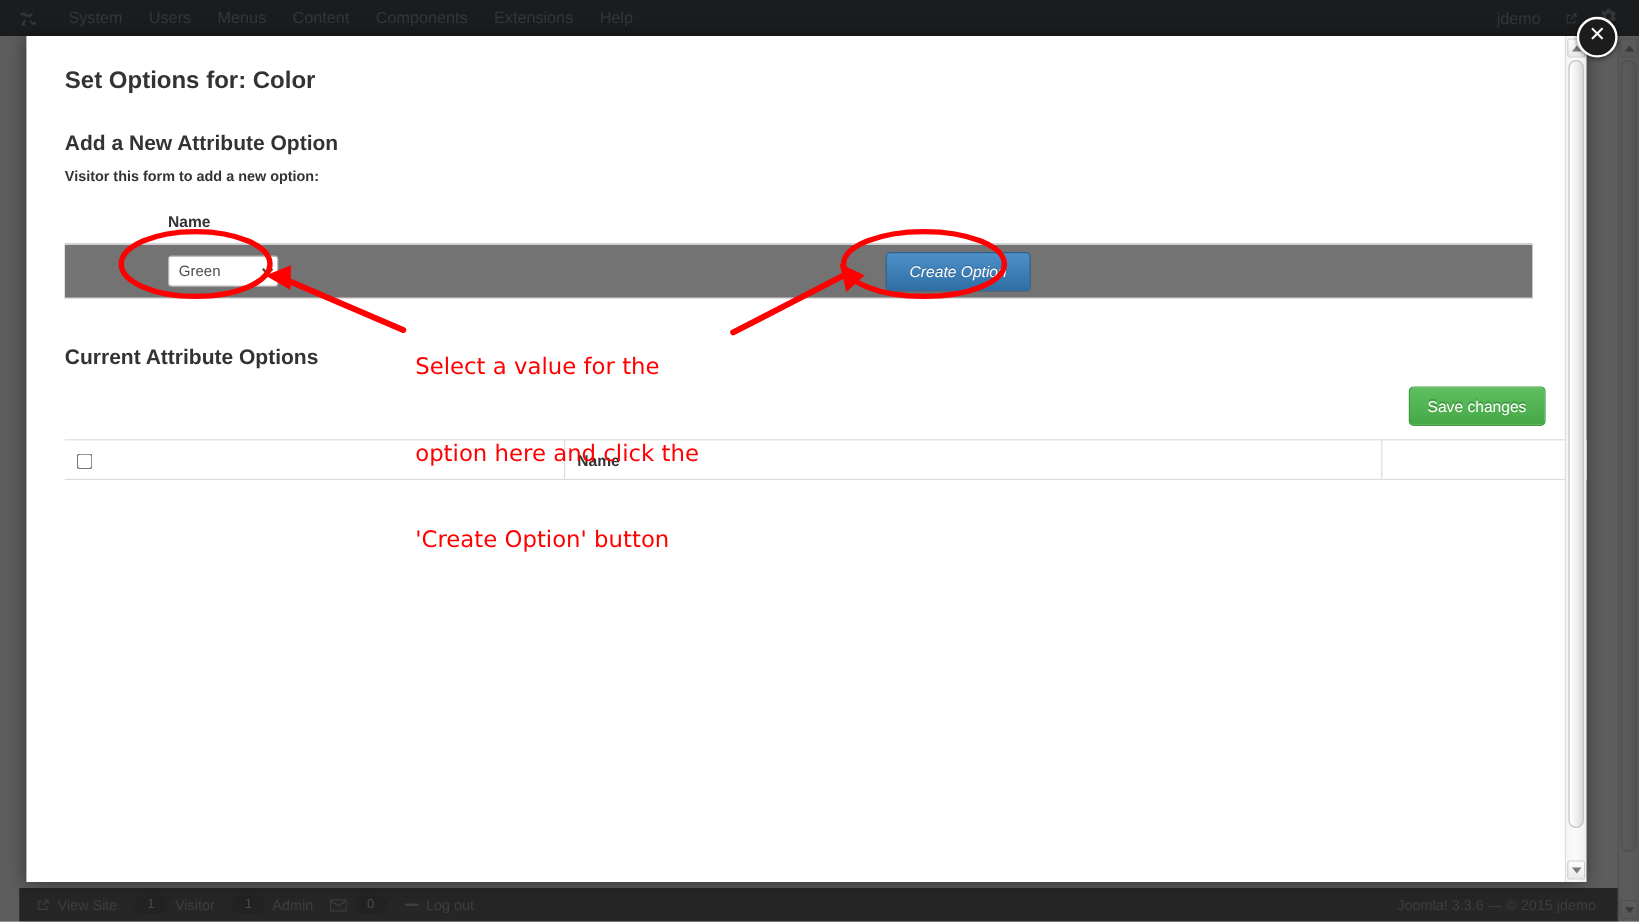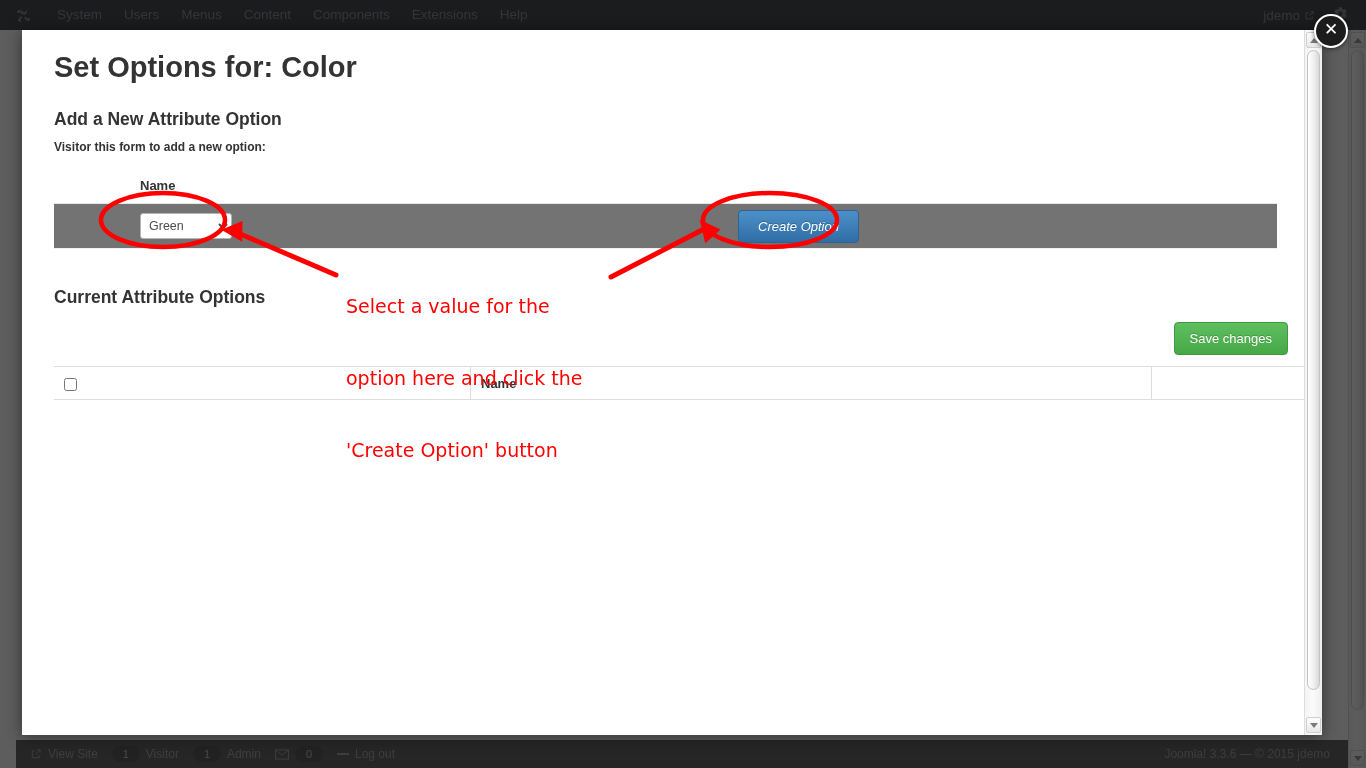--- a/index.html
+++ b/index.html
@@ -21,21 +21,21 @@
   }
   #admin-topbar .brand{
     width:46px;display:flex;align-items:center;justify-content:center;
     color:#6f7480;
   }
   .menu-link{
     color:#6a707c;font-size:13.5px;padding:0 11px;line-height:30px;
     text-decoration:none;white-space:nowrap;
   }
   .topbar-right{margin-left:auto;display:flex;align-items:center;padding-right:8px;}
-  .topbar-right .user{color:#6a707c;font-size:13.5px;display:flex;align-items:center;gap:4px;}
+  .topbar-right .user{color:#6a707c;font-size:13.5px;display:flex;align-items:center;gap:20px;}
   .topbar-right .gearbox{color:#6a707c;font-size:15px;padding:0 10px 0 18px;}
 
   #admin-footer{
     position:absolute;left:16px;bottom:0;width:1366px;height:28px;
     background:#3a3a3a;color:#8e8e8e;font-size:12px;
     display:flex;align-items:center;padding:0 14px;box-sizing:border-box;
   }
   #admin-footer .f-item{display:flex;align-items:center;gap:6px;margin-right:14px;white-space:nowrap;}
   #admin-footer .pill{
     display:inline-block;min-width:14px;padding:1px 7px;border-radius:9px;
@@ -90,21 +90,21 @@
 
   
   #modal-scrollbar{
     position:absolute;right:0;top:0;width:17px;height:705px;
     background:linear-gradient(to right,#f4f4f4,#fbfbfb 45%,#eeeeee);
     border-left:1px solid #dddddd;
   }
 
   
   h1.page-title{
-    margin:0 0 26px 0;font-size:29px;line-height:30px;font-weight:bold;color:#333333;
+    margin:0 0 26px 0;font-size:20px;line-height:30px;font-weight:bold;color:#333333;
   }
   h2.sub-title{
     margin:0 0 10px 0;font-size:17.5px;line-height:22px;font-weight:bold;color:#333333;
   }
   p.form-hint{margin:0 0 22px 0;font-size:12px;font-weight:bold;color:#333333;}
 
   .label-row{padding-left:86px;}
   .label-row .lbl{font-size:13px;font-weight:bold;color:#333333;}
 
   .form-band{

